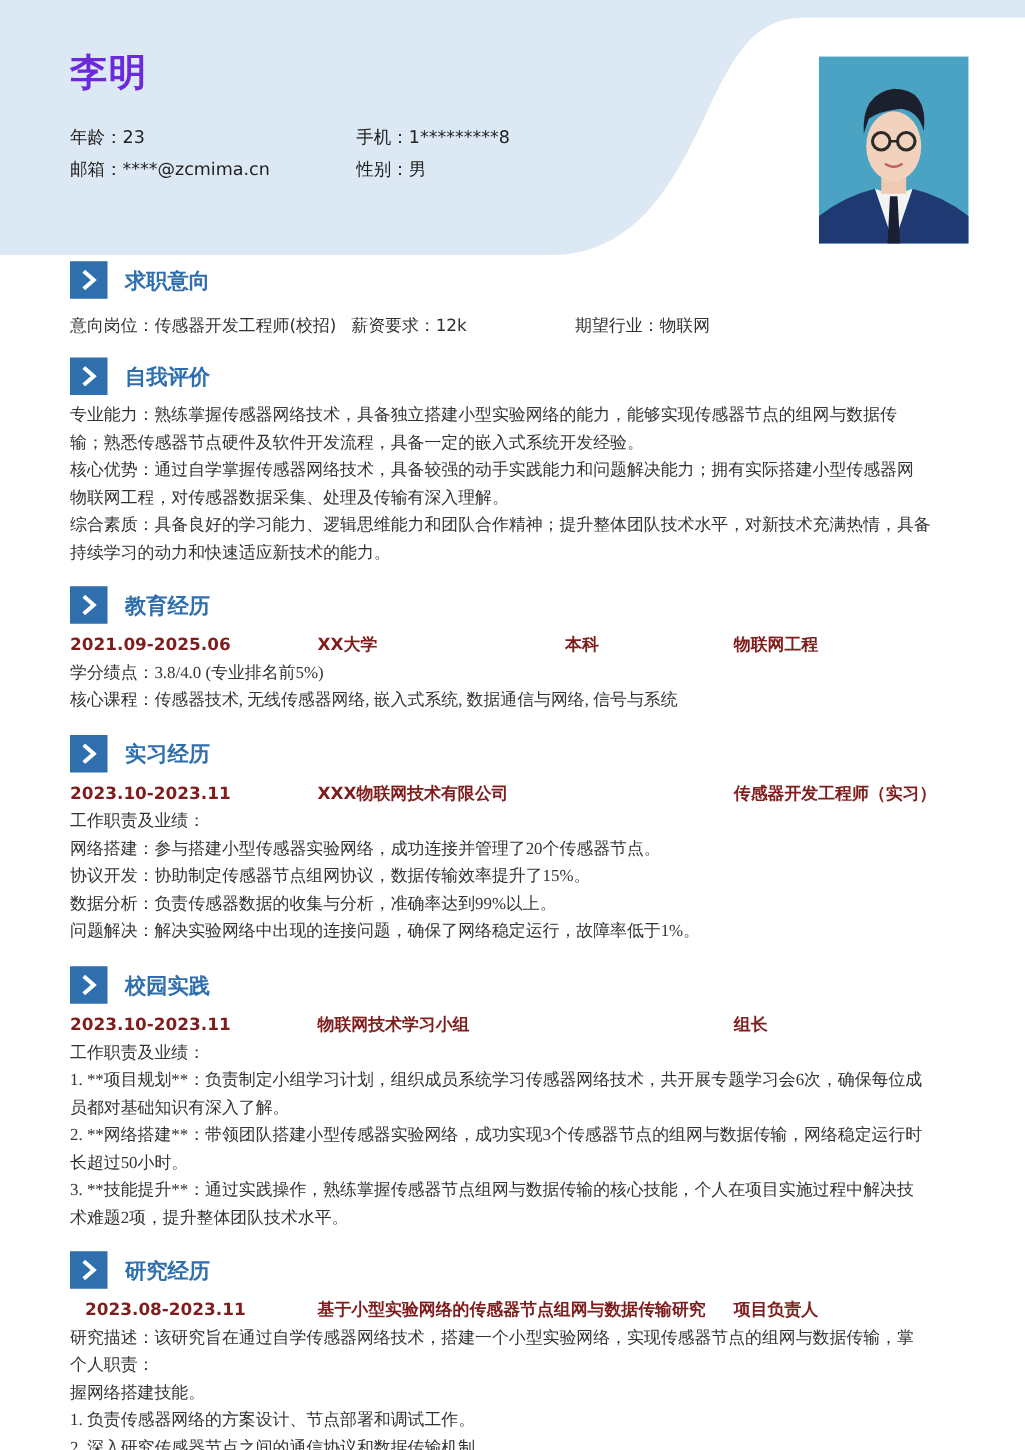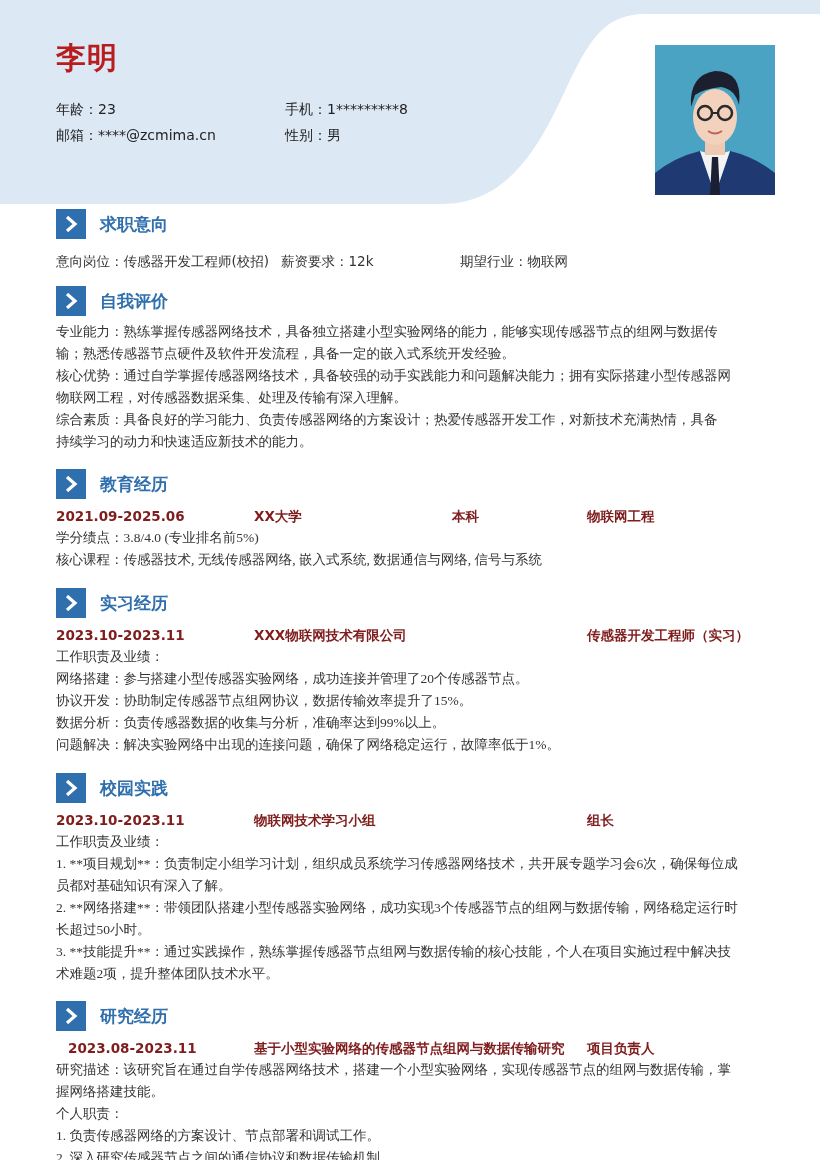--- a/index.html
+++ b/index.html
@@ -1,20 +1,20 @@
 <!DOCTYPE html>
 <html><head>
 <meta charset="utf-8">
 <style>
   * { box-sizing: border-box; margin: 0; padding: 0; }
   html, body { width: 820px; height: 1160px; overflow: hidden; background: #ffffff; }
   body { font-family: "DejaVu Sans", "Liberation Sans", sans-serif; color: #333333; position: relative; }
   .page { position: relative; width: 820px; height: 1160px; overflow: hidden; }
   .header-bg { position: absolute; left: 0; top: 0; width: 820px; height: 210px; z-index: 0; }
-  .name { position: absolute; left: 56px; top: 38px; font-size: 30px; font-weight: bold; color: #b91c1c; letter-spacing: 1px; z-index: 2; }
+  .name { position: absolute; left: 56px; top: 38px; font-size: 30px; font-weight: bold; color: #6d28d9; letter-spacing: 1px; z-index: 2; }
   .info { position: absolute; font-size: 14px; color: #222; z-index: 2; white-space: nowrap; }
   .photo { position: absolute; left: 655px; top: 45px; width: 120px; height: 150px; z-index: 2; overflow: hidden; }
   .section { position: absolute; left: 56px; width: 712px; z-index: 2; }
   .sec-head { display: flex; align-items: center; height: 30px; }
   .sec-icon { width: 30px; height: 30px; background: #2f6fad; display: flex; align-items: center; justify-content: center; }
   .sec-title { margin-left: 14px; font-size: 17px; font-weight: bold; color: #2f6fad; }
   .line { font-size: 13.5px; line-height: 22px; color: #333; font-family: Liberation Serif, serif; }
   .row { position: relative; height: 22px; font-size: 13.5px; line-height: 22px; font-weight: bold; color: #7f1d1d; }
   .row span { position: absolute; top: 0; white-space: nowrap; }
   .plain-row { position: relative; height: 22px; font-size: 13.5px; line-height: 22px; }
@@ -75,21 +75,21 @@
             <path d="M3 1 L11 8 L3 15" stroke="#fff" stroke-width="3.2" fill="none"></path>
           </svg>
       </div>
       <div class="sec-title">自我评价</div>
     </div>
     <div style="margin-top:5px;">
       <div class="line">专业能力：熟练掌握传感器网络技术，具备独立搭建小型实验网络的能力，能够实现传感器节点的组网与数据传</div>
       <div class="line">输；熟悉传感器节点硬件及软件开发流程，具备一定的嵌入式系统开发经验。</div>
       <div class="line">核心优势：通过自学掌握传感器网络技术，具备较强的动手实践能力和问题解决能力；拥有实际搭建小型传感器网</div>
       <div class="line">物联网工程，对传感器数据采集、处理及传输有深入理解。</div>
-      <div class="line">综合素质：具备良好的学习能力、负责传感器网络的方案设计；热爱传感器开发工作，对新技术充满热情，具备</div>
+      <div class="line">综合素质：具备良好的学习能力、逻辑思维能力和团队合作精神；提升整体团队技术水平，对新技术充满热情，具备</div>
       <div class="line">持续学习的动力和快速适应新技术的能力。</div>
     </div>
   </div>
 
   <div class="section" style="top:469px;">
     <div class="sec-head">
       <div class="sec-icon">
         <svg width="14" height="16" viewBox="0 0 14 16">
             <path d="M3 1 L11 8 L3 15" stroke="#fff" stroke-width="3.2" fill="none"></path>
           </svg>
@@ -158,19 +158,19 @@
           </svg>
       </div>
       <div class="sec-title">研究经历</div>
     </div>
     <div class="row" style="margin-top:6px;">
       <span style="left:12px;text-align:center;">2023.08-2023.11</span>
       <span style="left:198px;">基于小型实验网络的传感器节点组网与数据传输研究</span>
       <span style="left:531px;">项目负责人</span>
     </div>
     <div class="line">研究描述：该研究旨在通过自学传感器网络技术，搭建一个小型实验网络，实现传感器节点的组网与数据传输，掌</div>
+    <div class="line">个人职责：</div>
     <div class="line">握网络搭建技能。</div>
-    <div class="line">个人职责：</div>
     <div class="line">1. 负责传感器网络的方案设计、节点部署和调试工作。</div>
     <div class="line">2. 深入研究传感器节点之间的通信协议和数据传输机制。</div>
   </div>
 
 </div>
 
 </body></html>

